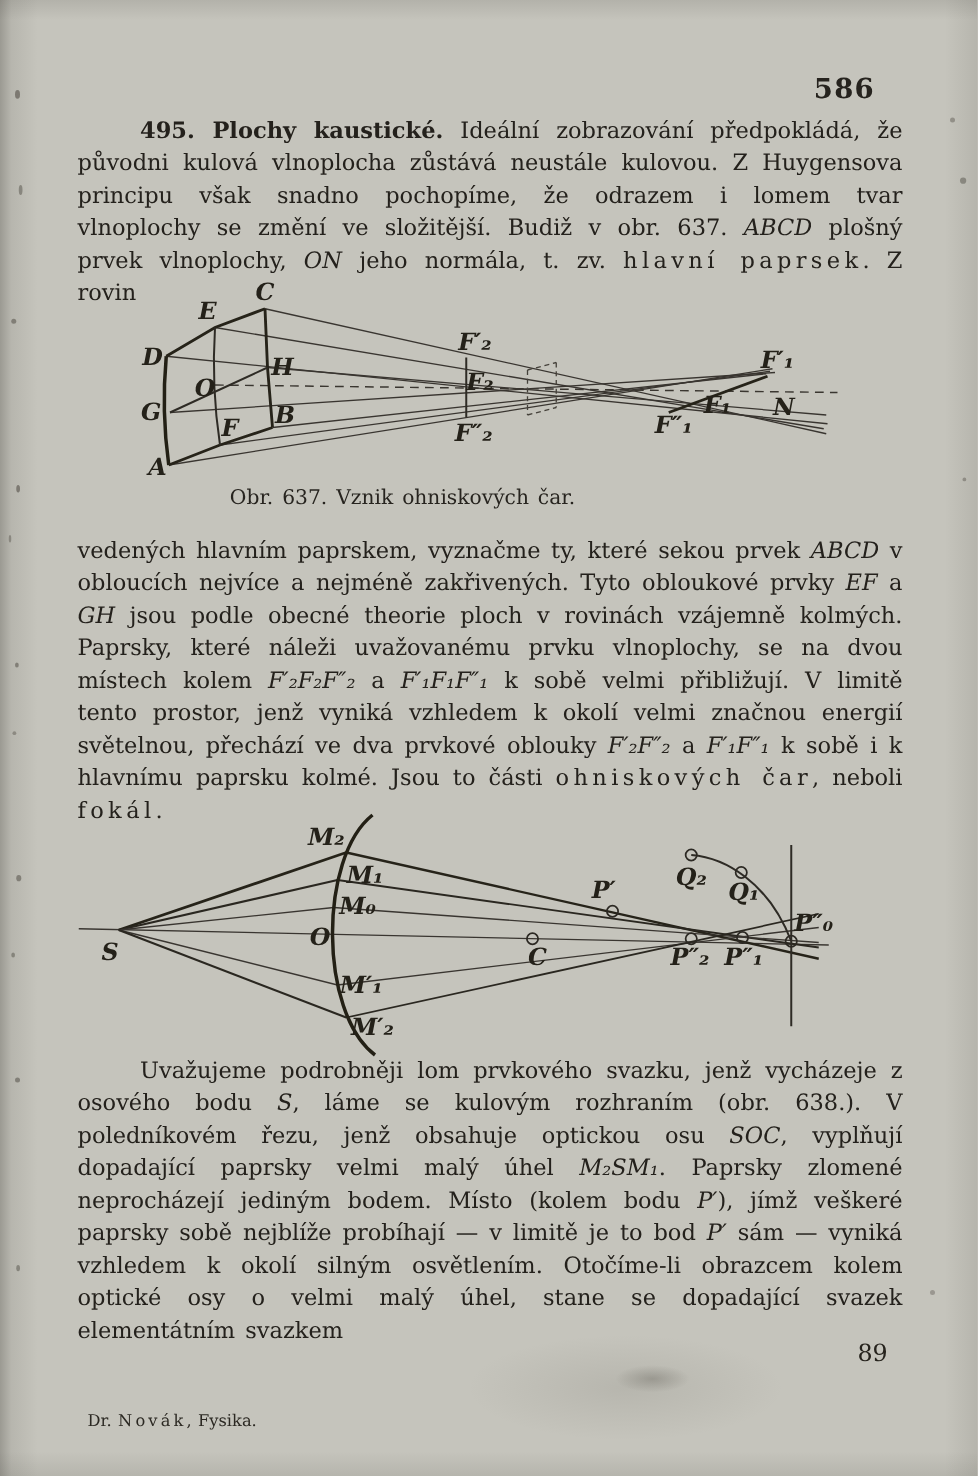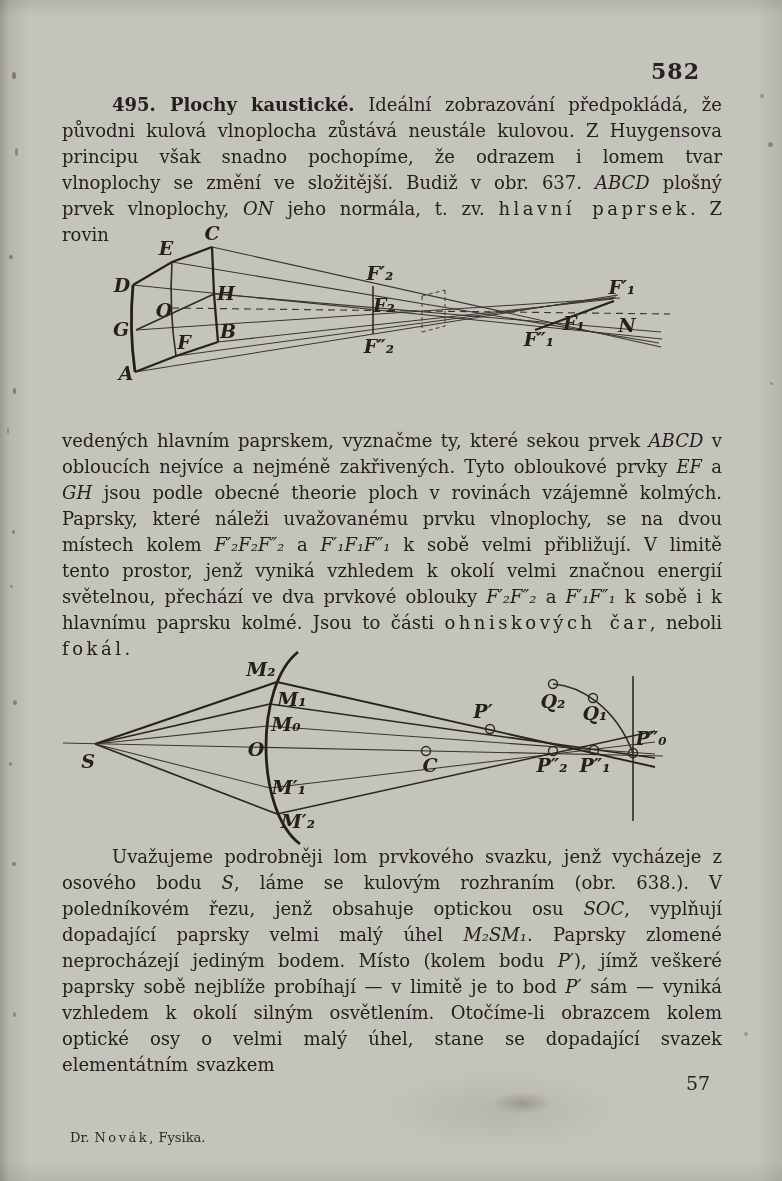--- a/index.html
+++ b/index.html
@@ -87,21 +87,21 @@
     position:absolute;left:492px;top:1092px;width:60px;height:22px;
     background:radial-gradient(ellipse, rgba(95,92,84,.35), transparent 70%);
     border-radius:50%;
   }
 </style>
 </head>
 <body>
 
 <div class="page">
 
-  <div class="pageno">582</div>
+  <div class="pageno">586</div>
 
   <p id="par1" class="body-par indent"><span class="b">495. Plochy kaustické.</span><span> Ideální zobrazování předpokládá, že původni kulová vlnoplocha zůstává neustále kulovou. Z Huygensova principu však snadno pochopíme, že odrazem i lomem tvar vlnoplochy se změní ve složitější. Budiž v obr. 637. </span><span class="i">ABCD</span><span> plošný prvek vlnoplochy, </span><span class="i">ON</span><span> jeho normála, t. zv. </span><span class="sp">hlavní paprsek</span><span>. Z rovin</span></p>
 
   <div id="fig637" class="figwrap">
     <svg width="660" height="180" viewBox="0 0 660 180">
 
       <g>
         <line class="thin" x1="75" y1="150" x2="558" y2="73"></line>
         <line class="thin" x1="116" y1="134" x2="556" y2="75"></line>
         <line class="thin" x1="158" y1="120" x2="553" y2="77"></line>
@@ -147,20 +147,21 @@
         <text class="flbl" text-anchor="middle" x="320" y="58">F′₂</text>
         <text class="flbl" text-anchor="middle" x="324" y="90">F₂</text>
         <text class="flbl" text-anchor="middle" x="319" y="131">F″₂</text>
         <text class="flbl" text-anchor="middle" x="562" y="72">F′₁</text>
         <text class="flbl" text-anchor="middle" x="514" y="108">F₁</text>
         <text class="flbl" text-anchor="middle" x="479" y="124">F″₁</text>
         <text class="flbl" text-anchor="middle" x="567" y="110">N</text>
       </g>
     </svg>
   </div>
+  <p id="cap637" class="caption">Obr. 637. Vznik ohniskových čar.</p>
 
   <p id="par2" class="body-par"><span>vedených hlavním paprskem, vyznačme ty, které sekou prvek </span><span class="i">ABCD</span><span> v obloucích nejvíce a nejméně zakřivených. Tyto obloukové prvky </span><span class="i">EF</span><span> a </span><span class="i">GH</span><span> jsou podle obecné theorie ploch v rovinách vzájemně kolmých. Paprsky, které náleži uvažovanému prvku vlnoplochy, se na dvou místech kolem </span><span class="i">F′₂F₂F″₂</span><span> a </span><span class="i">F′₁F₁F″₁</span><span> k sobě velmi přibližují. V limitě tento prostor, jenž vyniká vzhledem k okolí velmi značnou energií světelnou, přechází ve dva prvkové oblouky </span><span class="i">F′₂F″₂</span><span> a </span><span class="i">F′₁F″₁</span><span> k sobě i k hlavnímu paprsku kolmé. Jsou to části </span><span class="sp">ohniskových čar</span><span>, neboli </span><span class="sp">fokál</span><span>.</span></p>
 
   <div id="fig638" class="figwrap">
     <svg width="660" height="205" viewBox="0 0 660 205">
 
       <line class="thin" x1="8" y1="97" x2="608" y2="110"></line>
 
       <g>
         <line x1="40" y1="98" x2="222" y2="36" stroke="#262319" stroke-width="2.2"></line>
@@ -209,21 +210,21 @@
         <text class="flbl" text-anchor="middle" x="497" y="126">P″₂</text>
         <text class="flbl" text-anchor="middle" x="540" y="126">P″₁</text>
         <text class="flbl" text-anchor="middle" x="596" y="99">P″₀</text>
       </g>
     </svg>
   </div>
 
   <p id="par3" class="body-par indent"><span>Uvažujeme podrobněji lom prvkového svazku, jenž vycházeje z osového bodu </span><span class="i">S</span><span>, láme se kulovým rozhraním (obr. 638.). V poledníkovém řezu, jenž obsahuje optickou osu </span><span class="i">SOC</span><span>, vyplňují dopadající paprsky velmi malý úhel </span><span class="i">M₂SM₁</span><span>. Paprsky zlomené neprocházejí jediným bodem. Místo (kolem bodu </span><span class="i">P′</span><span>), jímž veškeré paprsky sobě nejblíže probíhají — v limitě je to bod </span><span class="i">P′</span><span> sám — vyniká vzhledem k okolí silným osvětlením. Otočíme-li obrazcem kolem optické osy o velmi malý úhel, stane se dopadající svazek elementátním svazkem</span></p>
 
   <p class="footer-left"><span>Dr. </span><span class="sp">Novák</span><span>, Fysika.</span></p>
-  <div class="footer-right">57</div>
+  <div class="footer-right">89</div>
 
   <div>
     <span class="speck s1"></span>
     <span class="speck s2"></span>
     <span class="speck s3"></span>
     <span class="speck s4"></span>
     <span class="speck s5"></span>
     <span class="speck s6"></span>
     <span class="speck s7"></span>
     <span class="speck s8"></span>

